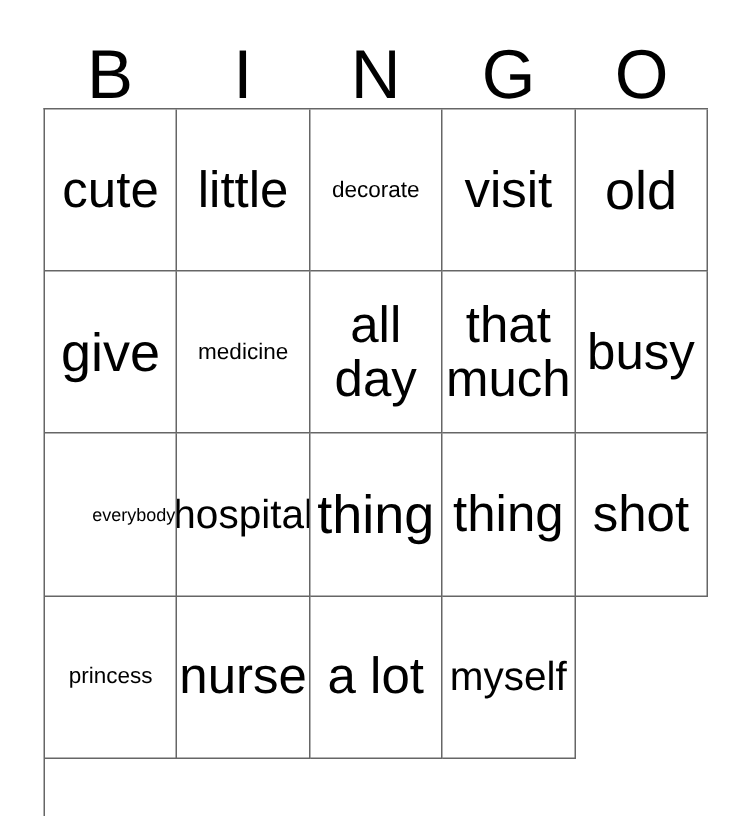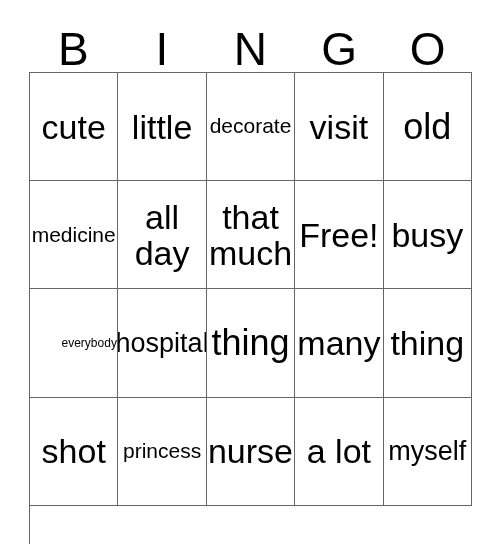--- a/index.html
+++ b/index.html
@@ -75,21 +75,21 @@
     font-weight: 400;
     white-space: pre-line;
     word-break: keep-all;
     color: #000000;
   }
 
   
   .fs-xxl { font-size: 36px; }
   .fs-xl  { font-size: 34px; }
   .fs-md  { font-size: 27px; }
-  .fs-sm  { font-size: 21px; }
+  .fs-sm  { font-size: 15px; }
   .fs-xs  { font-size: 12px; margin-left: 31px; }
 </style>
 </head>
 <body>
 
 <div id="bingo-card">
 
   <div id="header-row">
     <div class="header-letter">B</div>
     <div class="header-letter">I</div>
@@ -110,49 +110,46 @@
       <span class="cell-text fs-sm">decorate</span>
     </div>
     <div class="cell">
       <span class="cell-text fs-xl">visit</span>
     </div>
 
     <div class="cell">
       <span class="cell-text fs-xxl">old</span>
     </div>
     <div class="cell">
+      <span class="cell-text fs-xxl">give</span>
+    </div>
+    <div class="cell">
       <span class="cell-text fs-sm">medicine</span>
     </div>
     <div class="cell">
       <span class="cell-text fs-xl">all
 day</span>
     </div>
 
     <div class="cell">
       <span class="cell-text fs-xl">that
 much</span>
-    </div>
-    <div class="cell">
-      <span class="cell-text fs-xl">Free!</span>
     </div>
     <div class="cell">
       <span class="cell-text fs-xl">busy</span>
     </div>
 
     <div class="cell">
       <span class="cell-text fs-xs">everybody</span>
     </div>
     <div class="cell">
       <span class="cell-text fs-md">hospital</span>
     </div>
     <div class="cell">
       <span class="cell-text fs-xxl">thing</span>
-    </div>
-    <div class="cell">
-      <span class="cell-text fs-xl">many</span>
     </div>
     <div class="cell">
       <span class="cell-text fs-xl">thing</span>
     </div>
 
     <div class="cell">
       <span class="cell-text fs-xl">shot</span>
     </div>
     <div class="cell">
       <span class="cell-text fs-sm">princess</span>

